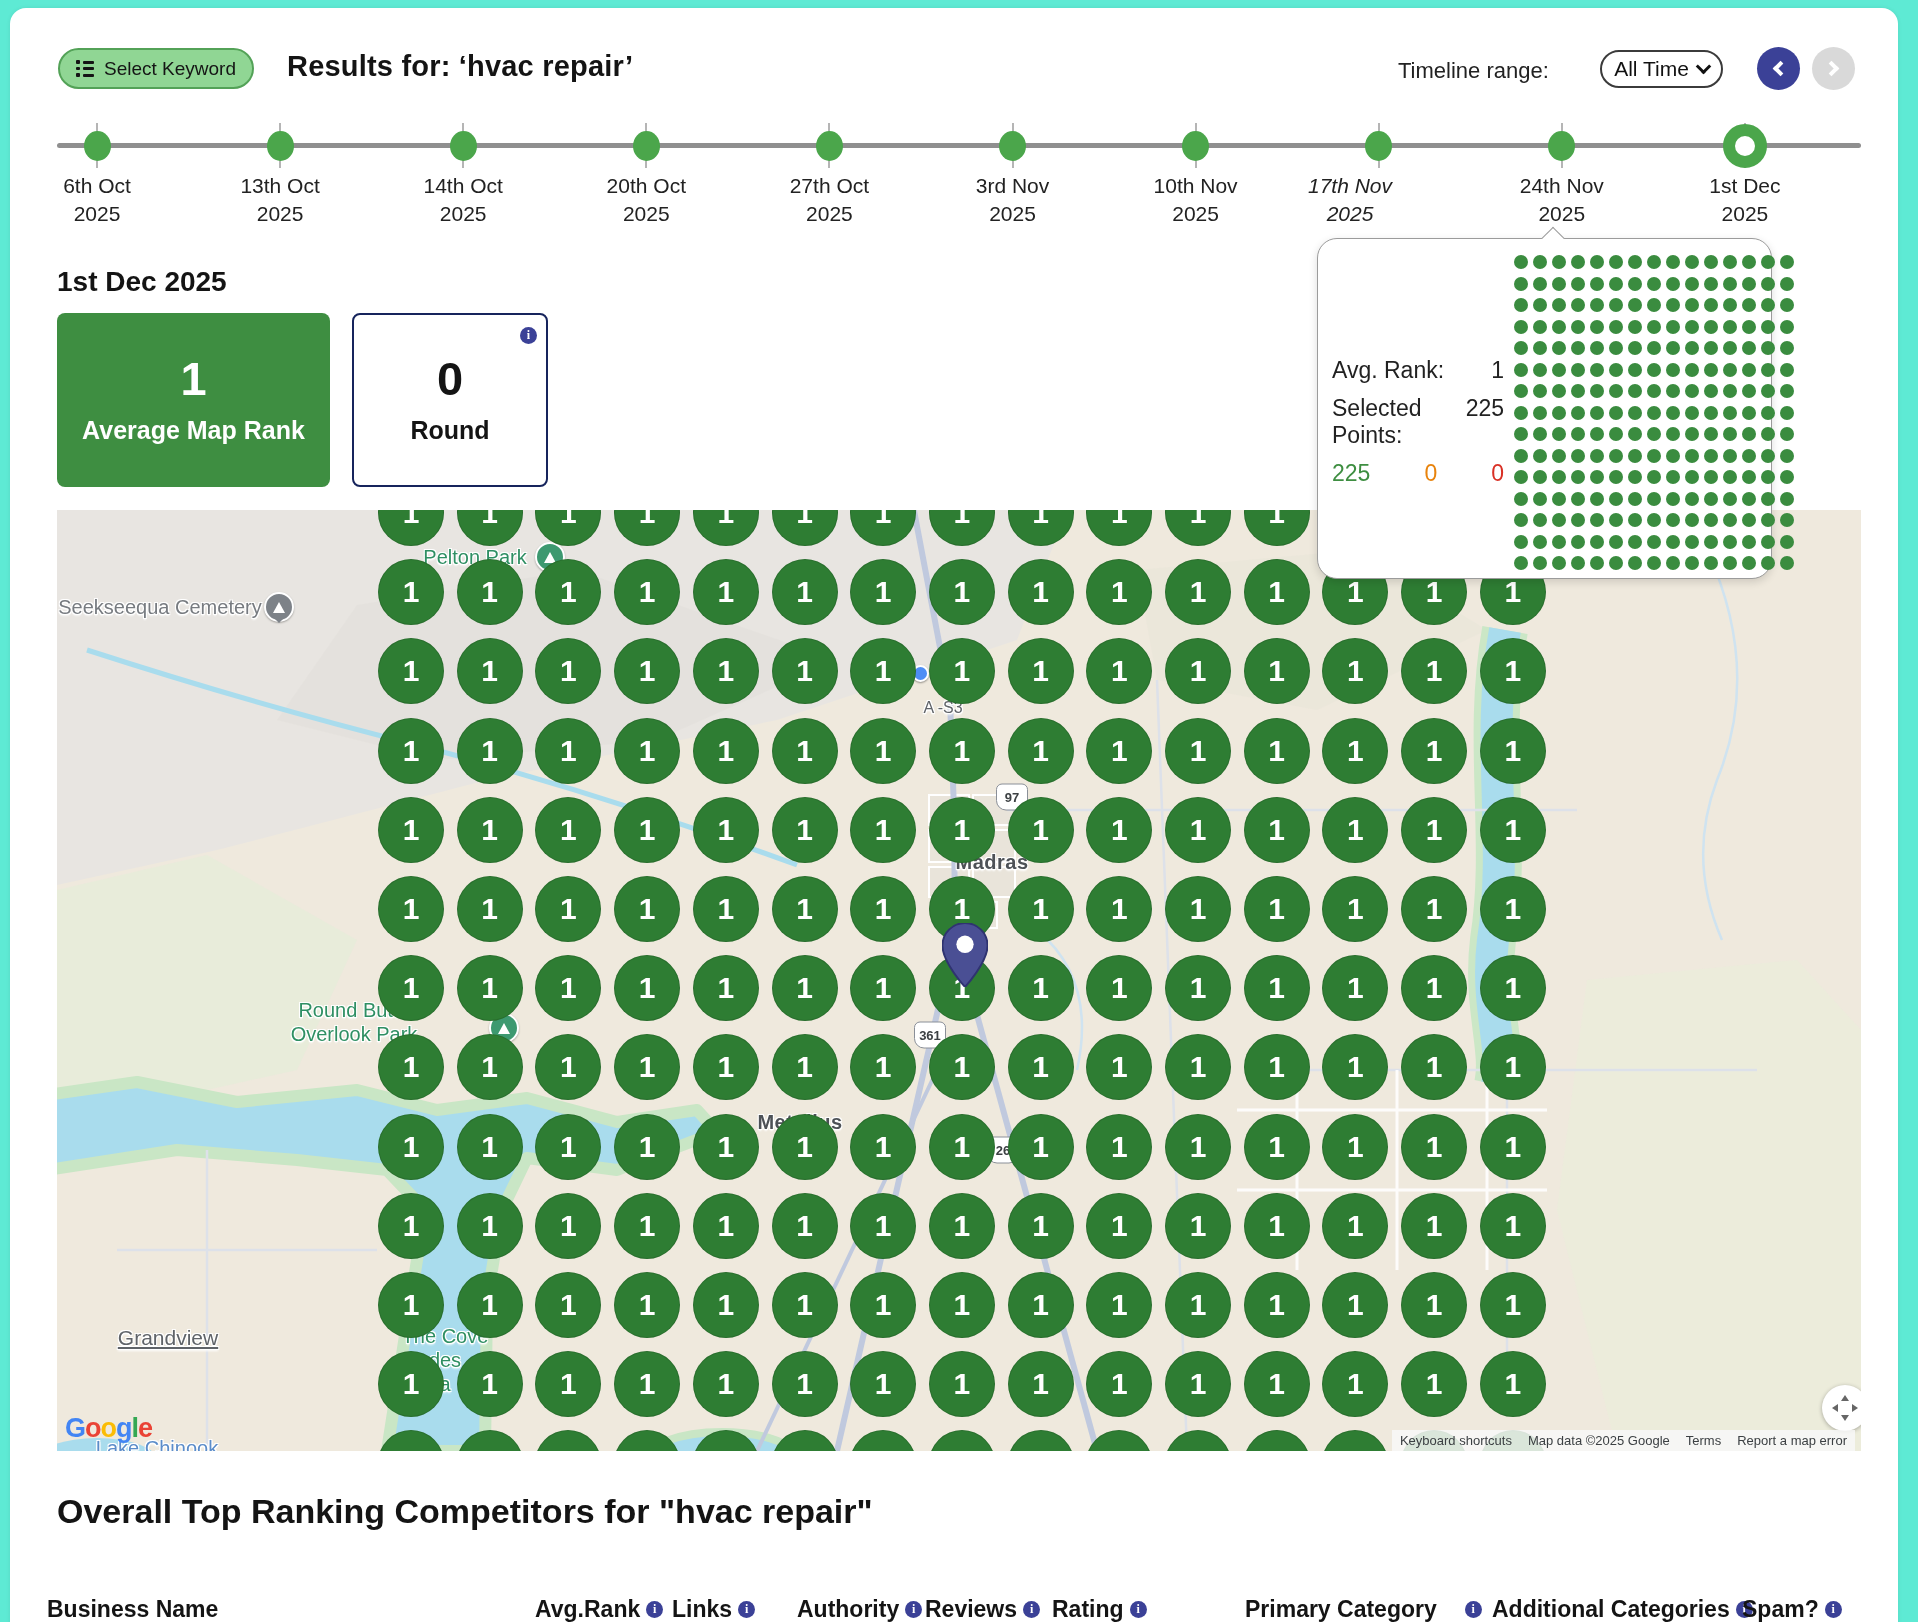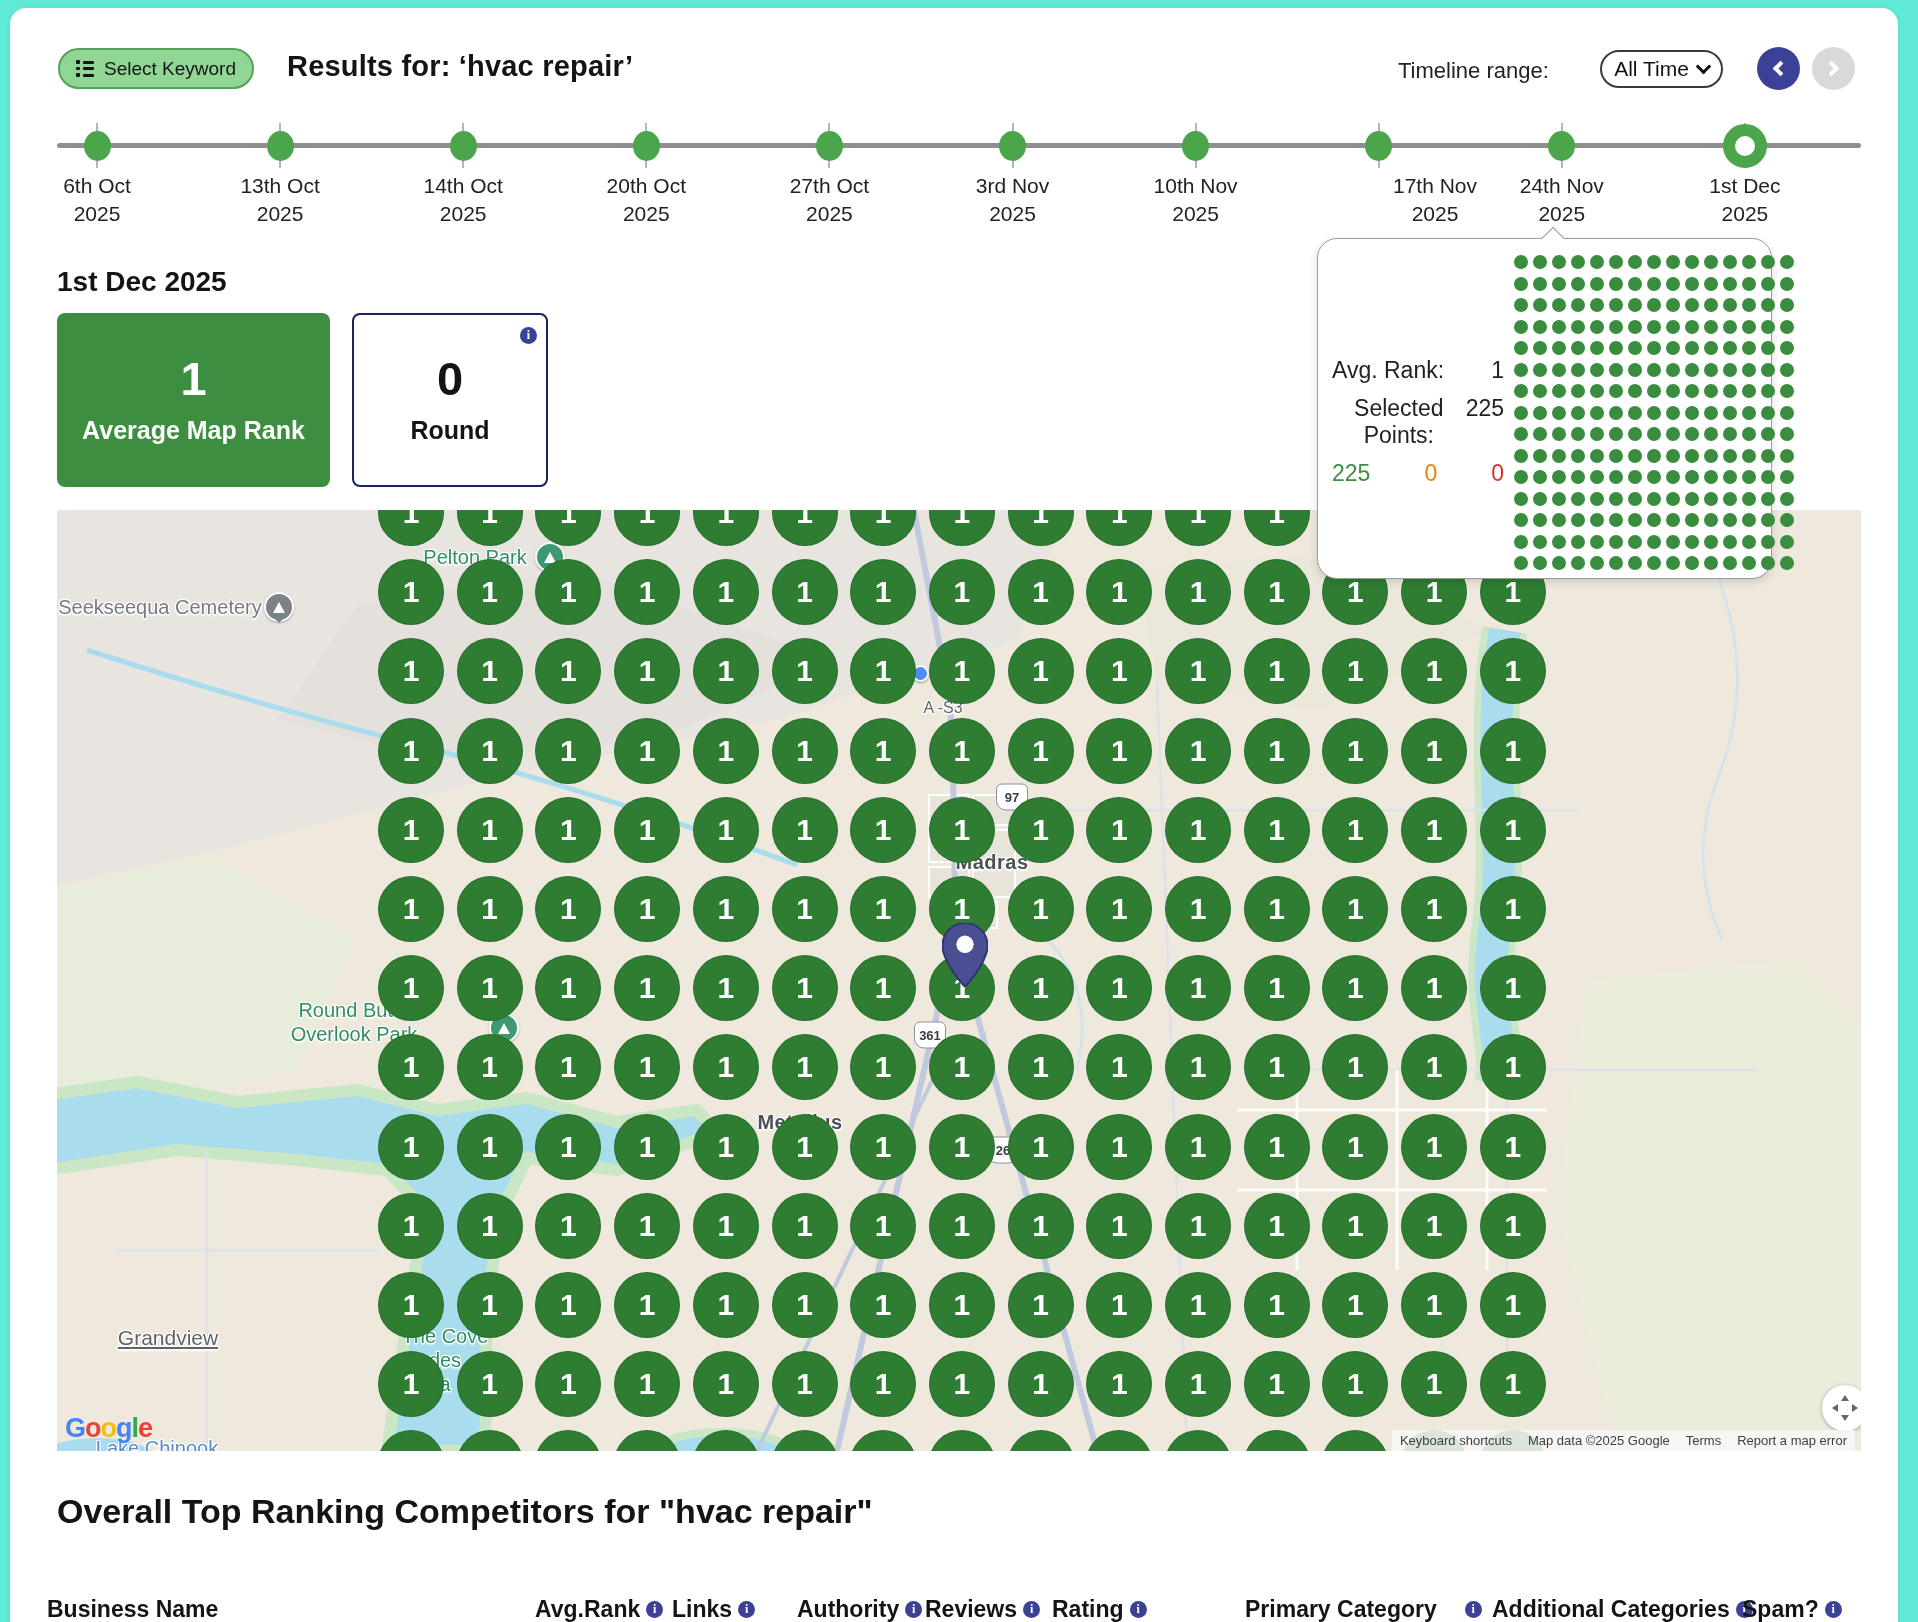--- a/index.html
+++ b/index.html
@@ -49,21 +49,21 @@
   .card-green { left:57px; width:273px; background:#3e8e41; color:#fff; }
   .card-white { left:352px; width:196px; background:#fff; border:2.5px solid #16245c; color:#141414; }
   .card .num { font-size:47px; font-weight:800; line-height:1; }
   .card .lbl { font-size:25px; font-weight:700; }
   .info-dot { width:17px; height:17px; border-radius:50%; background:#3b4197; color:#fff; font-size:12px;
               font-weight:700; display:inline-flex; align-items:center; justify-content:center; font-family:"Liberation Serif",serif; }
   .card-info { position:absolute; left:520px; top:327px; cursor:pointer; }
 
   
   .tip { position:absolute; left:1317px; top:238px; width:455px; height:341px; background:#fff;
-         border:1.5px solid #9b9b9b; border-radius:20px; box-shadow:0 3px 8px rgba(0,0,0,.14); z-index:60;text-align:center; }
+         border:1.5px solid #9b9b9b; border-radius:20px; box-shadow:0 3px 8px rgba(0,0,0,.14); z-index:60; }
   .tip-notch { position:absolute; left:227px; top:-9px; width:16px; height:16px; background:#fff;
                border-left:1.5px solid #9b9b9b; border-top:1.5px solid #9b9b9b; transform:rotate(45deg); }
   .tip-stats { position:absolute; left:14px; top:118px; width:172px; font-size:23px; color:#222; }
   .tip-row { display:flex; justify-content:space-between; margin-bottom:11px; }
   .tip-row3 { display:flex; justify-content:space-between; font-size:23px; }
   .t-green { color:#3e8e41; } .t-orange { color:#e8830c; } .t-red { color:#d93025; }
   .tip-grid { position:absolute; left:196px; top:16px; display:grid; grid-template-columns:repeat(15,14px);
               grid-auto-rows:14px; column-gap:5px; row-gap:7.5px; }
   .tip-grid b { width:14px; height:14px; border-radius:50%; background:#3a8c3f; }
 
@@ -176,21 +176,21 @@
         <div>2025</div>
       </div>
       <div class="tl-tick" style="left: 1194.6px;"></div>
       <div class="tl-dot" style="left: 1182.1px;"></div>
       <div class="tl-label" style="left: 1125.6px;">
         <div>10th Nov</div>
         <div>2025</div>
       </div>
       <div class="tl-tick" style="left: 1377.7px;"></div>
       <div class="tl-dot" style="left: 1365.2px;"></div>
-      <div class="tl-label" style="left: 1365px;">
+      <div class="tl-label" style="left: 1280px; font-style: italic;">
         <div>17th Nov</div>
         <div>2025</div>
       </div>
       <div class="tl-tick" style="left: 1560.8px;"></div>
       <div class="tl-dot" style="left: 1548.3px;"></div>
       <div class="tl-label" style="left: 1491.8px;">
         <div>24th Nov</div>
         <div>2025</div>
       </div>
       <div class="tl-tick" style="left: 1743.9px;"></div>

